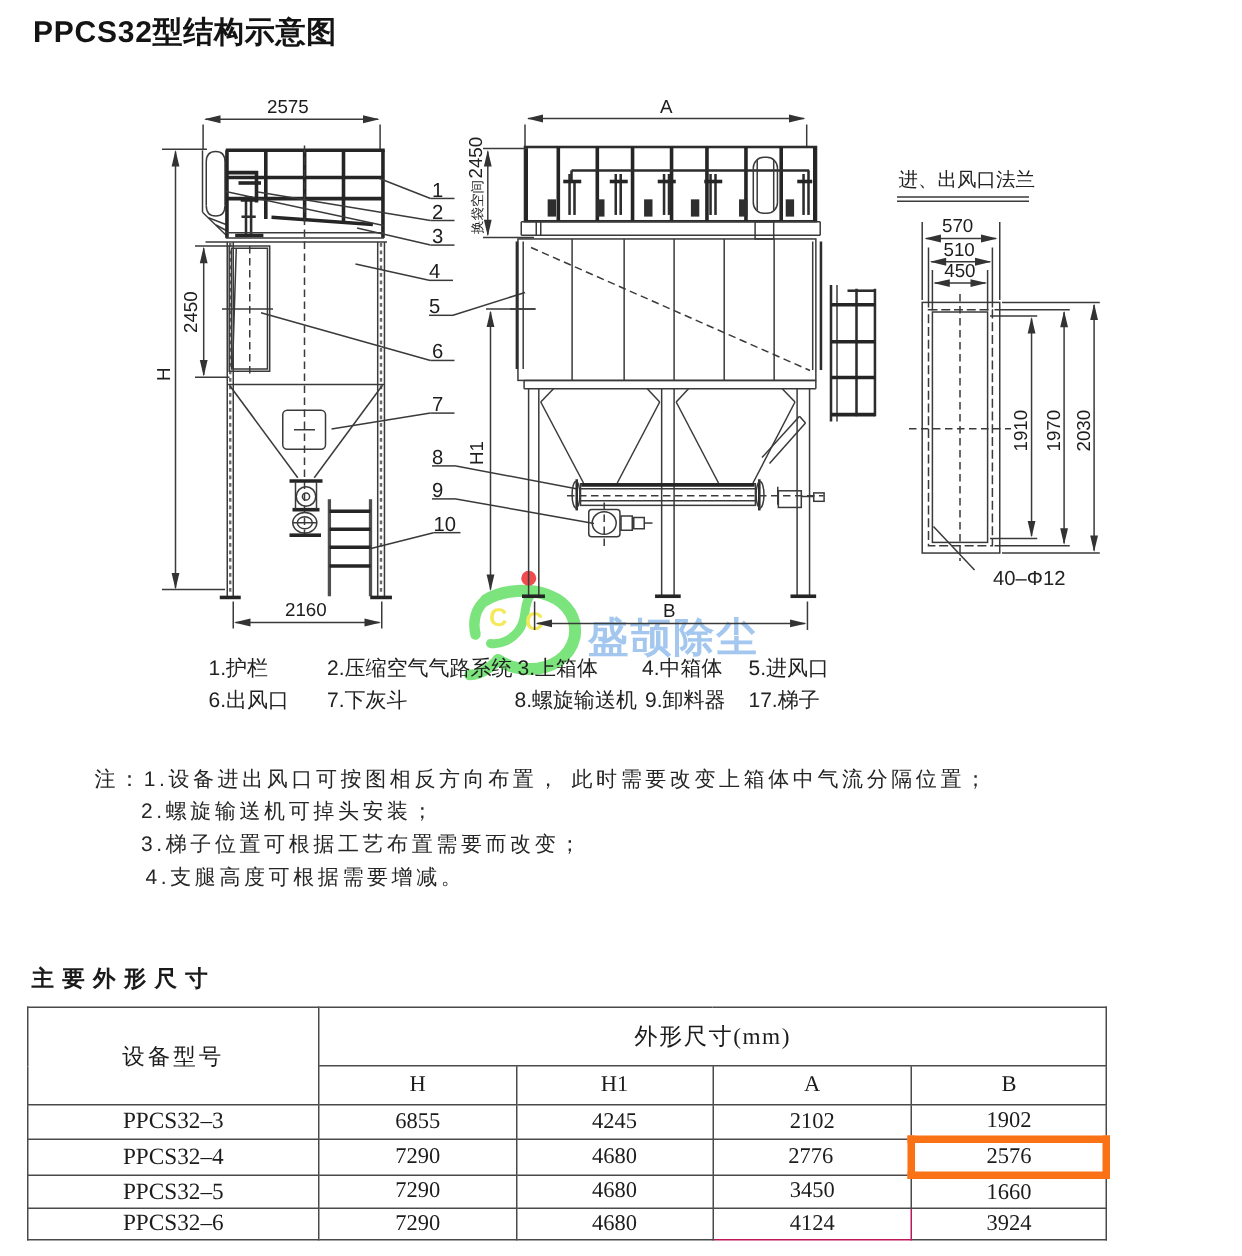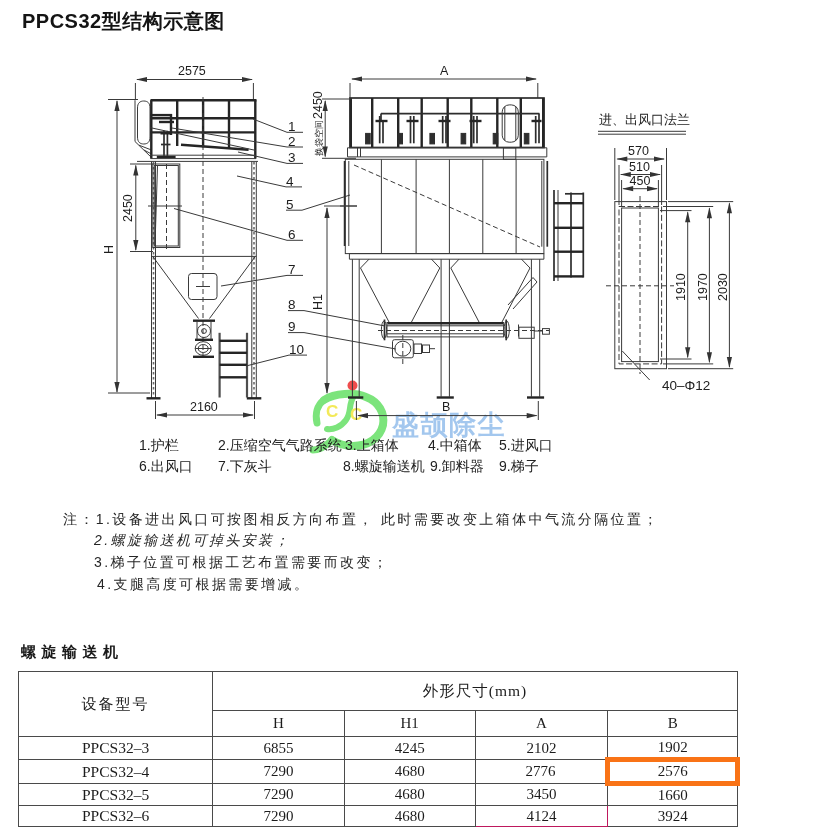--- a/index.html
+++ b/index.html
@@ -473,31 +473,31 @@
 <span class="abs" style="left:345px;">3.上箱体</span>
 <span class="abs" style="left:428px;">4.中箱体</span>
 <span class="abs" style="left:499px;">5.进风口</span>
 </div>
 
 <div class="abs" style="top:458px;left:0;width:828px;height:16px;font-size:14px;color:#222;">
 <span class="abs" style="left:139px;">6.出风口</span>
 <span class="abs" style="left:218px;">7.下灰斗</span>
 <span class="abs" style="left:343px;">8.螺旋输送机</span>
 <span class="abs" style="left:430px;">9.卸料器</span>
-<span class="abs" style="left:499px;">9.梯子</span>
+<span class="abs" style="left:499px;">17.梯子</span>
 </div>
 
 <div class="abs" style="left:63px;top:508.5px;font-size:14px;color:#262626;line-height:21.7px;letter-spacing:2.4px;">
 <div>注：1.设备进出风口可按图相反方向布置，&nbsp;此时需要改变上箱体中气流分隔位置；</div>
-<div style="margin-left:31px;font-style:italic;">2.螺旋输送机可掉头安装；</div>
+<div style="margin-left:31px;">2.螺旋输送机可掉头安装；</div>
 <div style="margin-left:31px;">3.梯子位置可根据工艺布置需要而改变；</div>
 <div style="margin-left:34px;">4.支腿高度可根据需要增减。</div>
 </div>
 
-<div class="abs" style="left:21px;top:643px;font-size:15px;font-weight:bold;color:#1a1a1a;letter-spacing:5.5px;">螺旋输送机</div>
+<div class="abs" style="left:21px;top:643px;font-size:15px;font-weight:bold;color:#1a1a1a;letter-spacing:5.5px;">主要外形尺寸</div>
 
 <div class="abs" style="left:18px;top:671px;">
 <table style="border-collapse:collapse;font-family:'Liberation Serif',serif;color:#1c1c1c;">
 <colgroup>
           <col style="width:212px">
           <col style="width:146px">
           <col style="width:145px">
           <col style="width:147px">
           <col style="width:143px">
         </colgroup>

